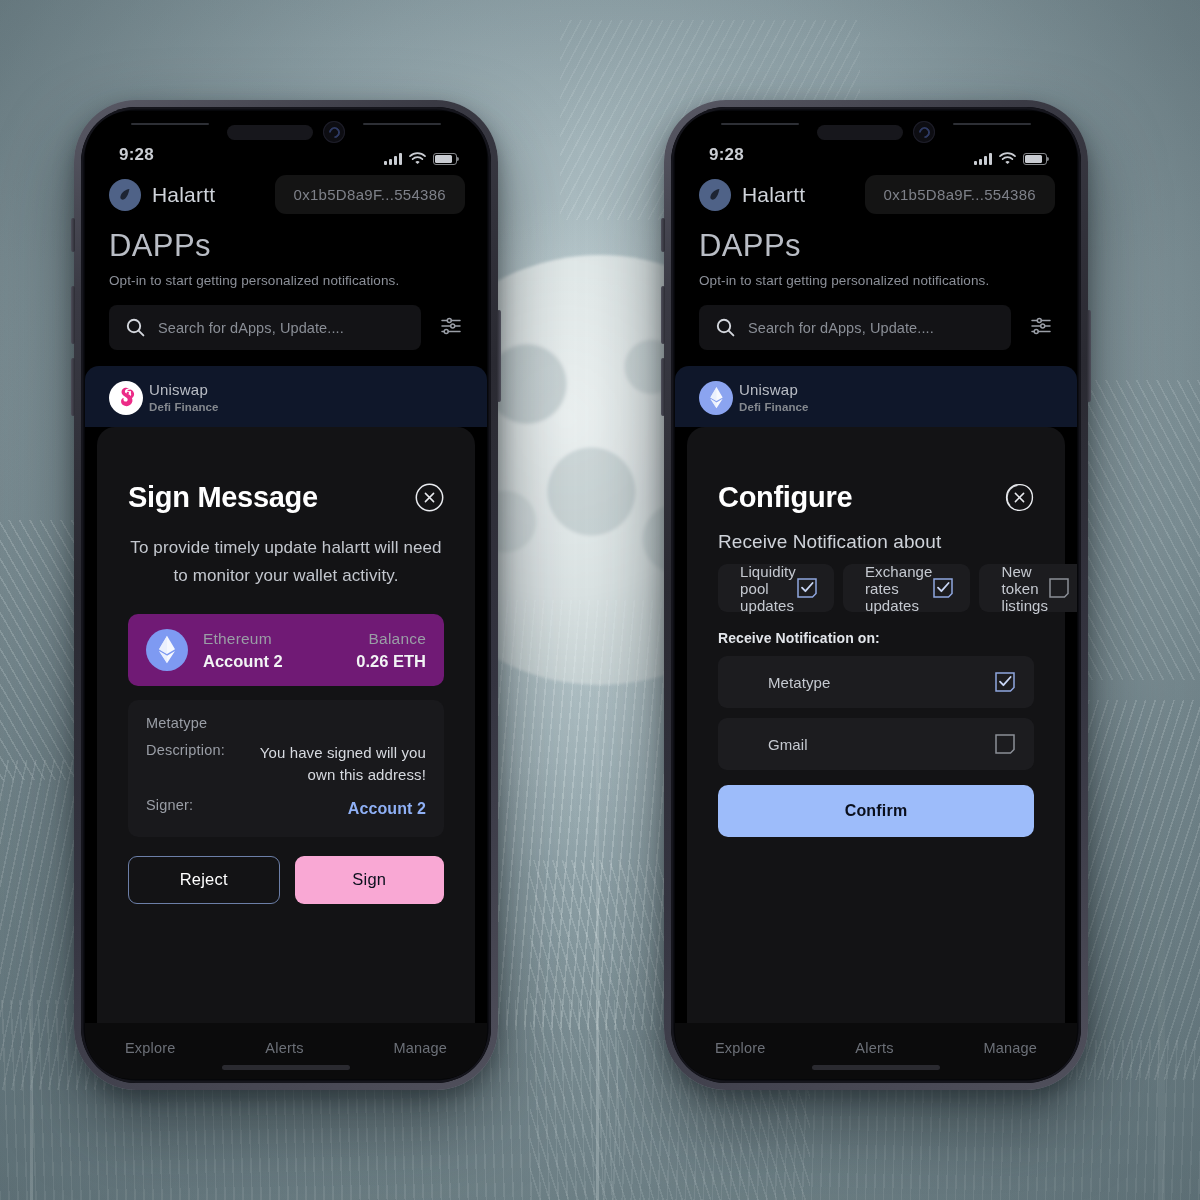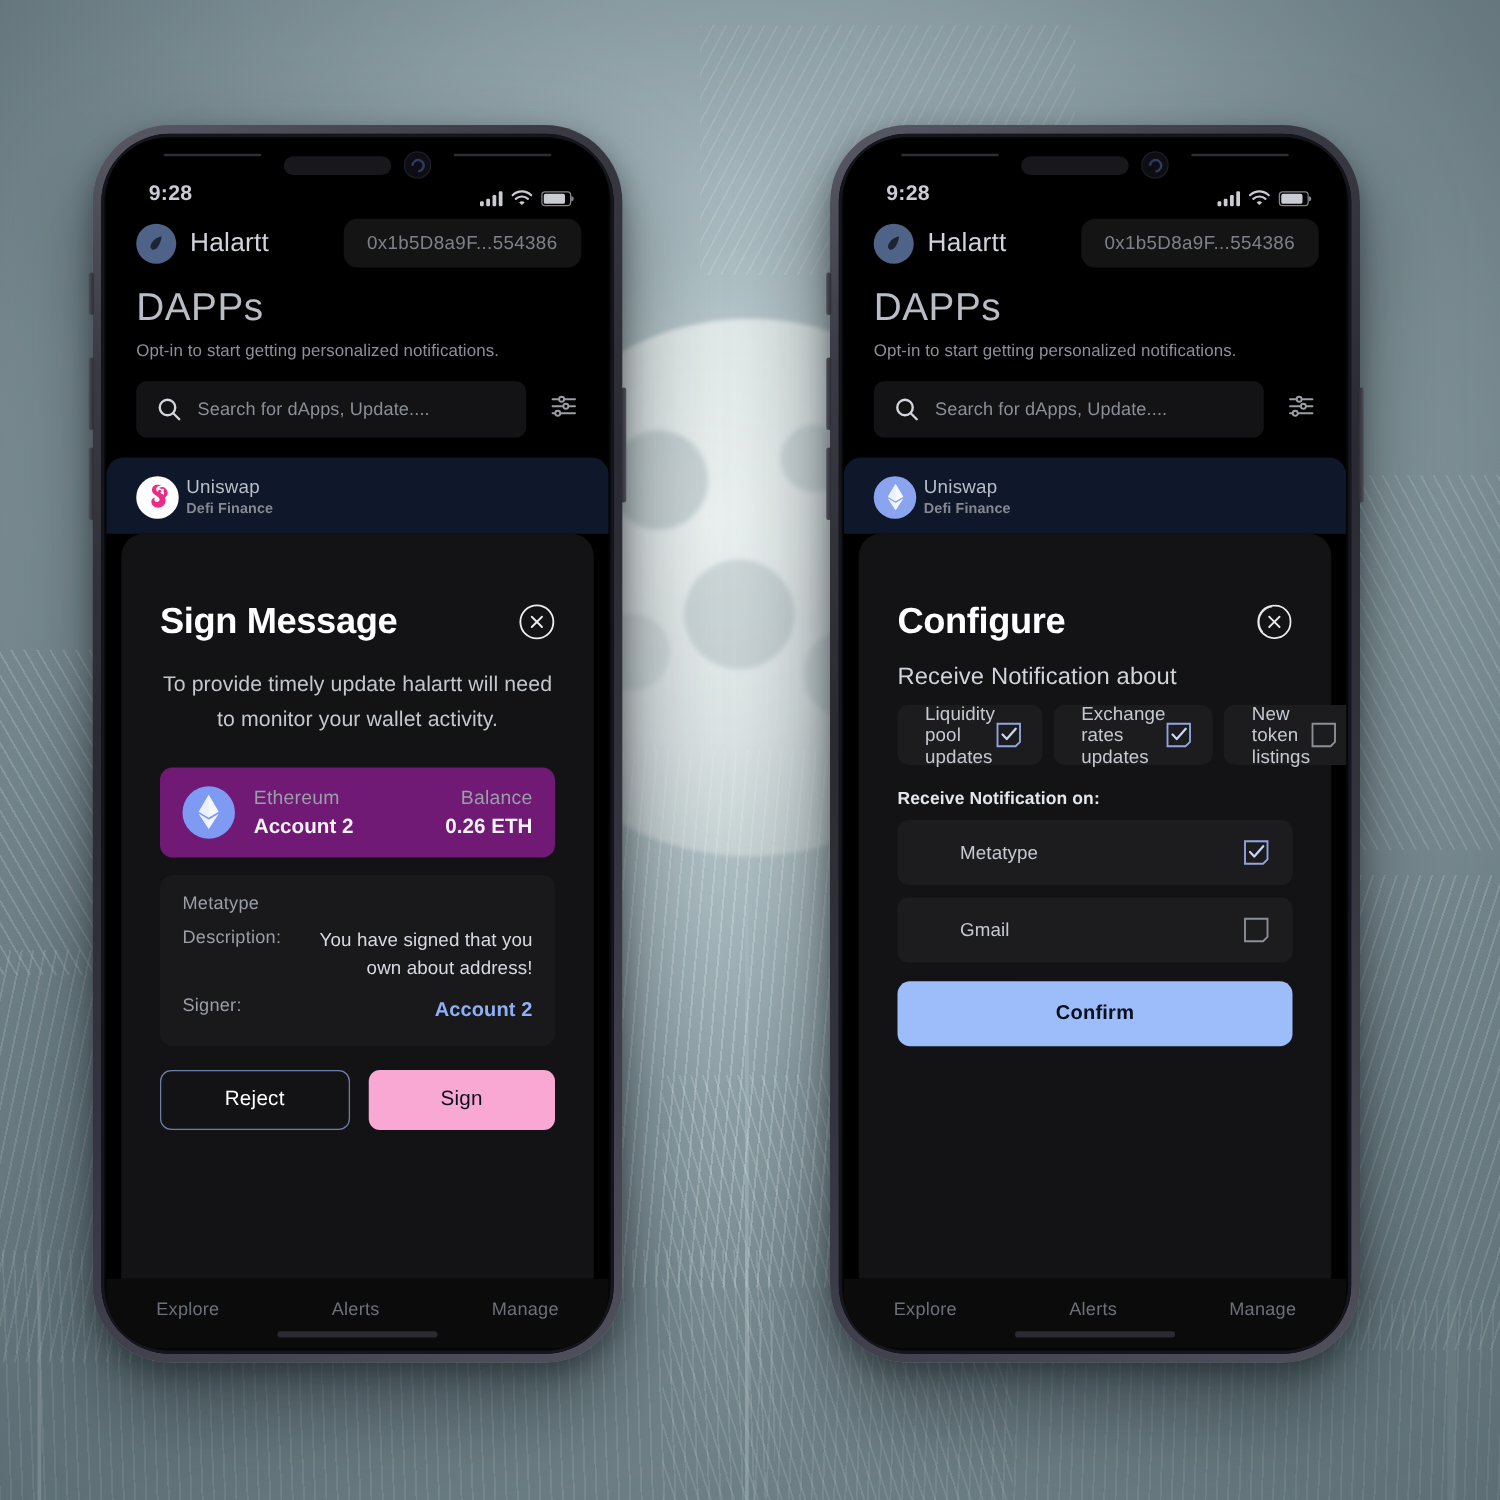--- a/index.html
+++ b/index.html
@@ -426,21 +426,21 @@
         <div class="rt">
           <div class="t">Balance</div>
           <div class="b">0.26 ETH</div>
         </div>
       </div>
 
       <div class="meta">
         <div class="mtitle">Metatype</div>
         <div class="mrow">
           <span class="mk">Description:</span>
-          <span class="mv">You have signed that you own about address!</span>
+          <span class="mv">You have signed will you own this address!</span>
         </div>
         <div class="mrow">
           <span class="mk">Signer:</span>
           <span class="mv link">Account 2</span>
         </div>
       </div>
 
       <div class="btnrow">
         <div class="btn ghost">Reject</div>
         <div class="btn primary">Sign</div>

